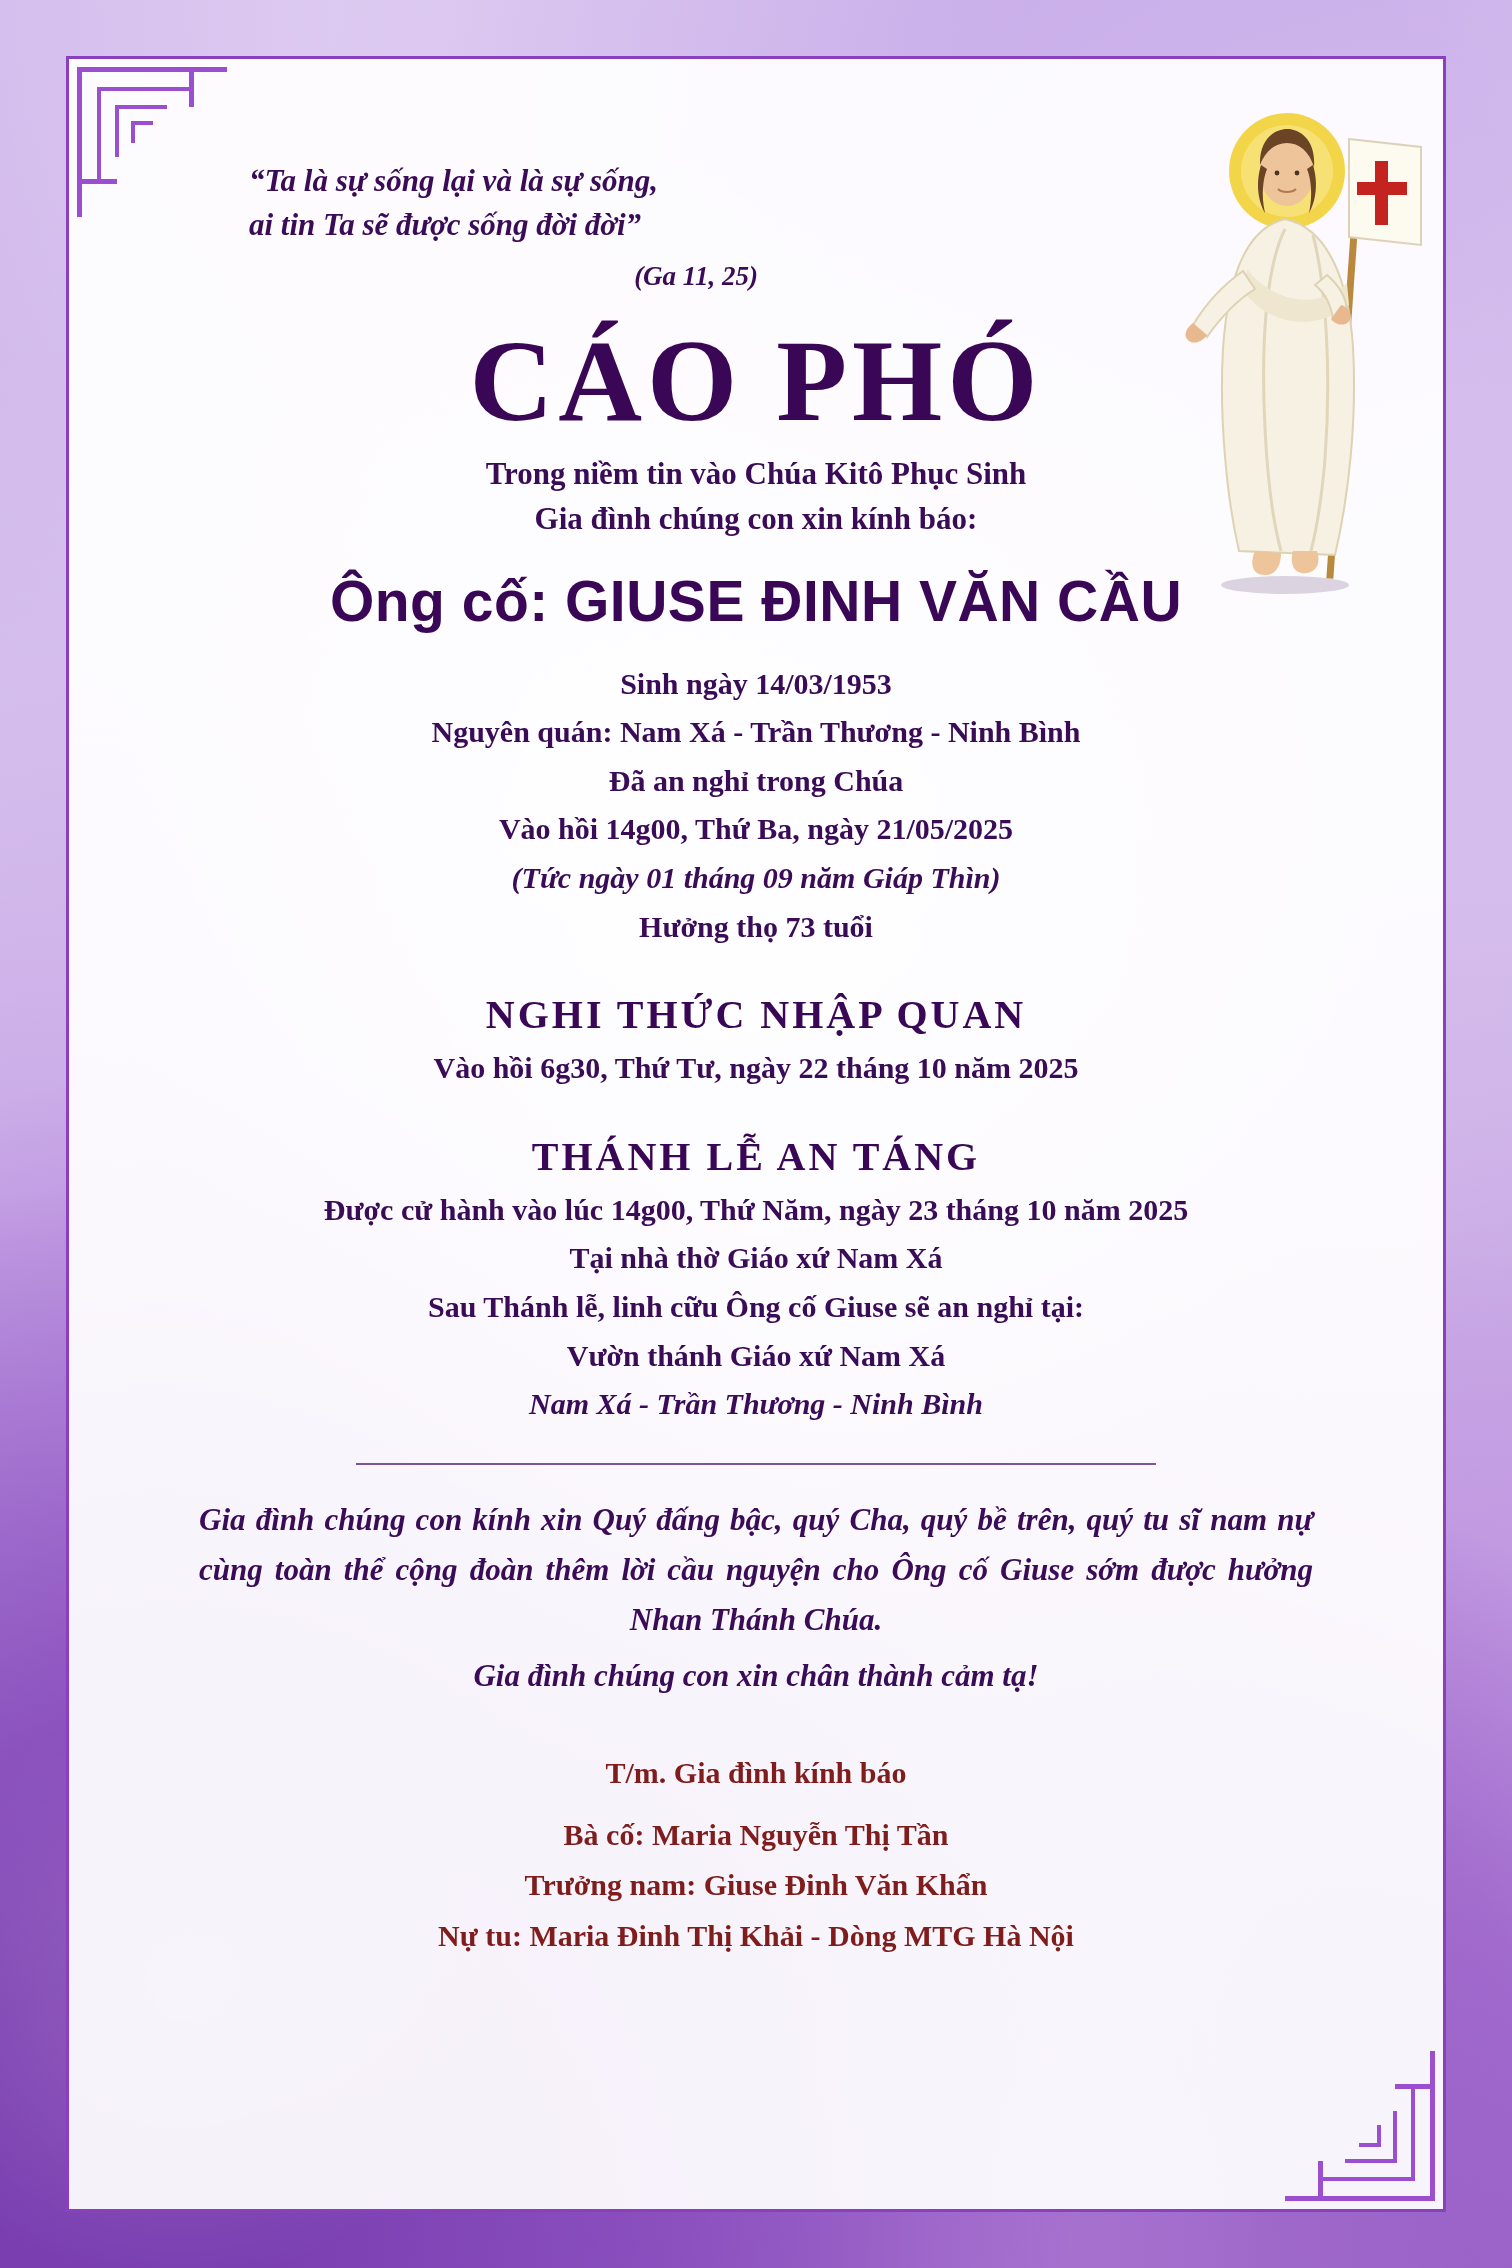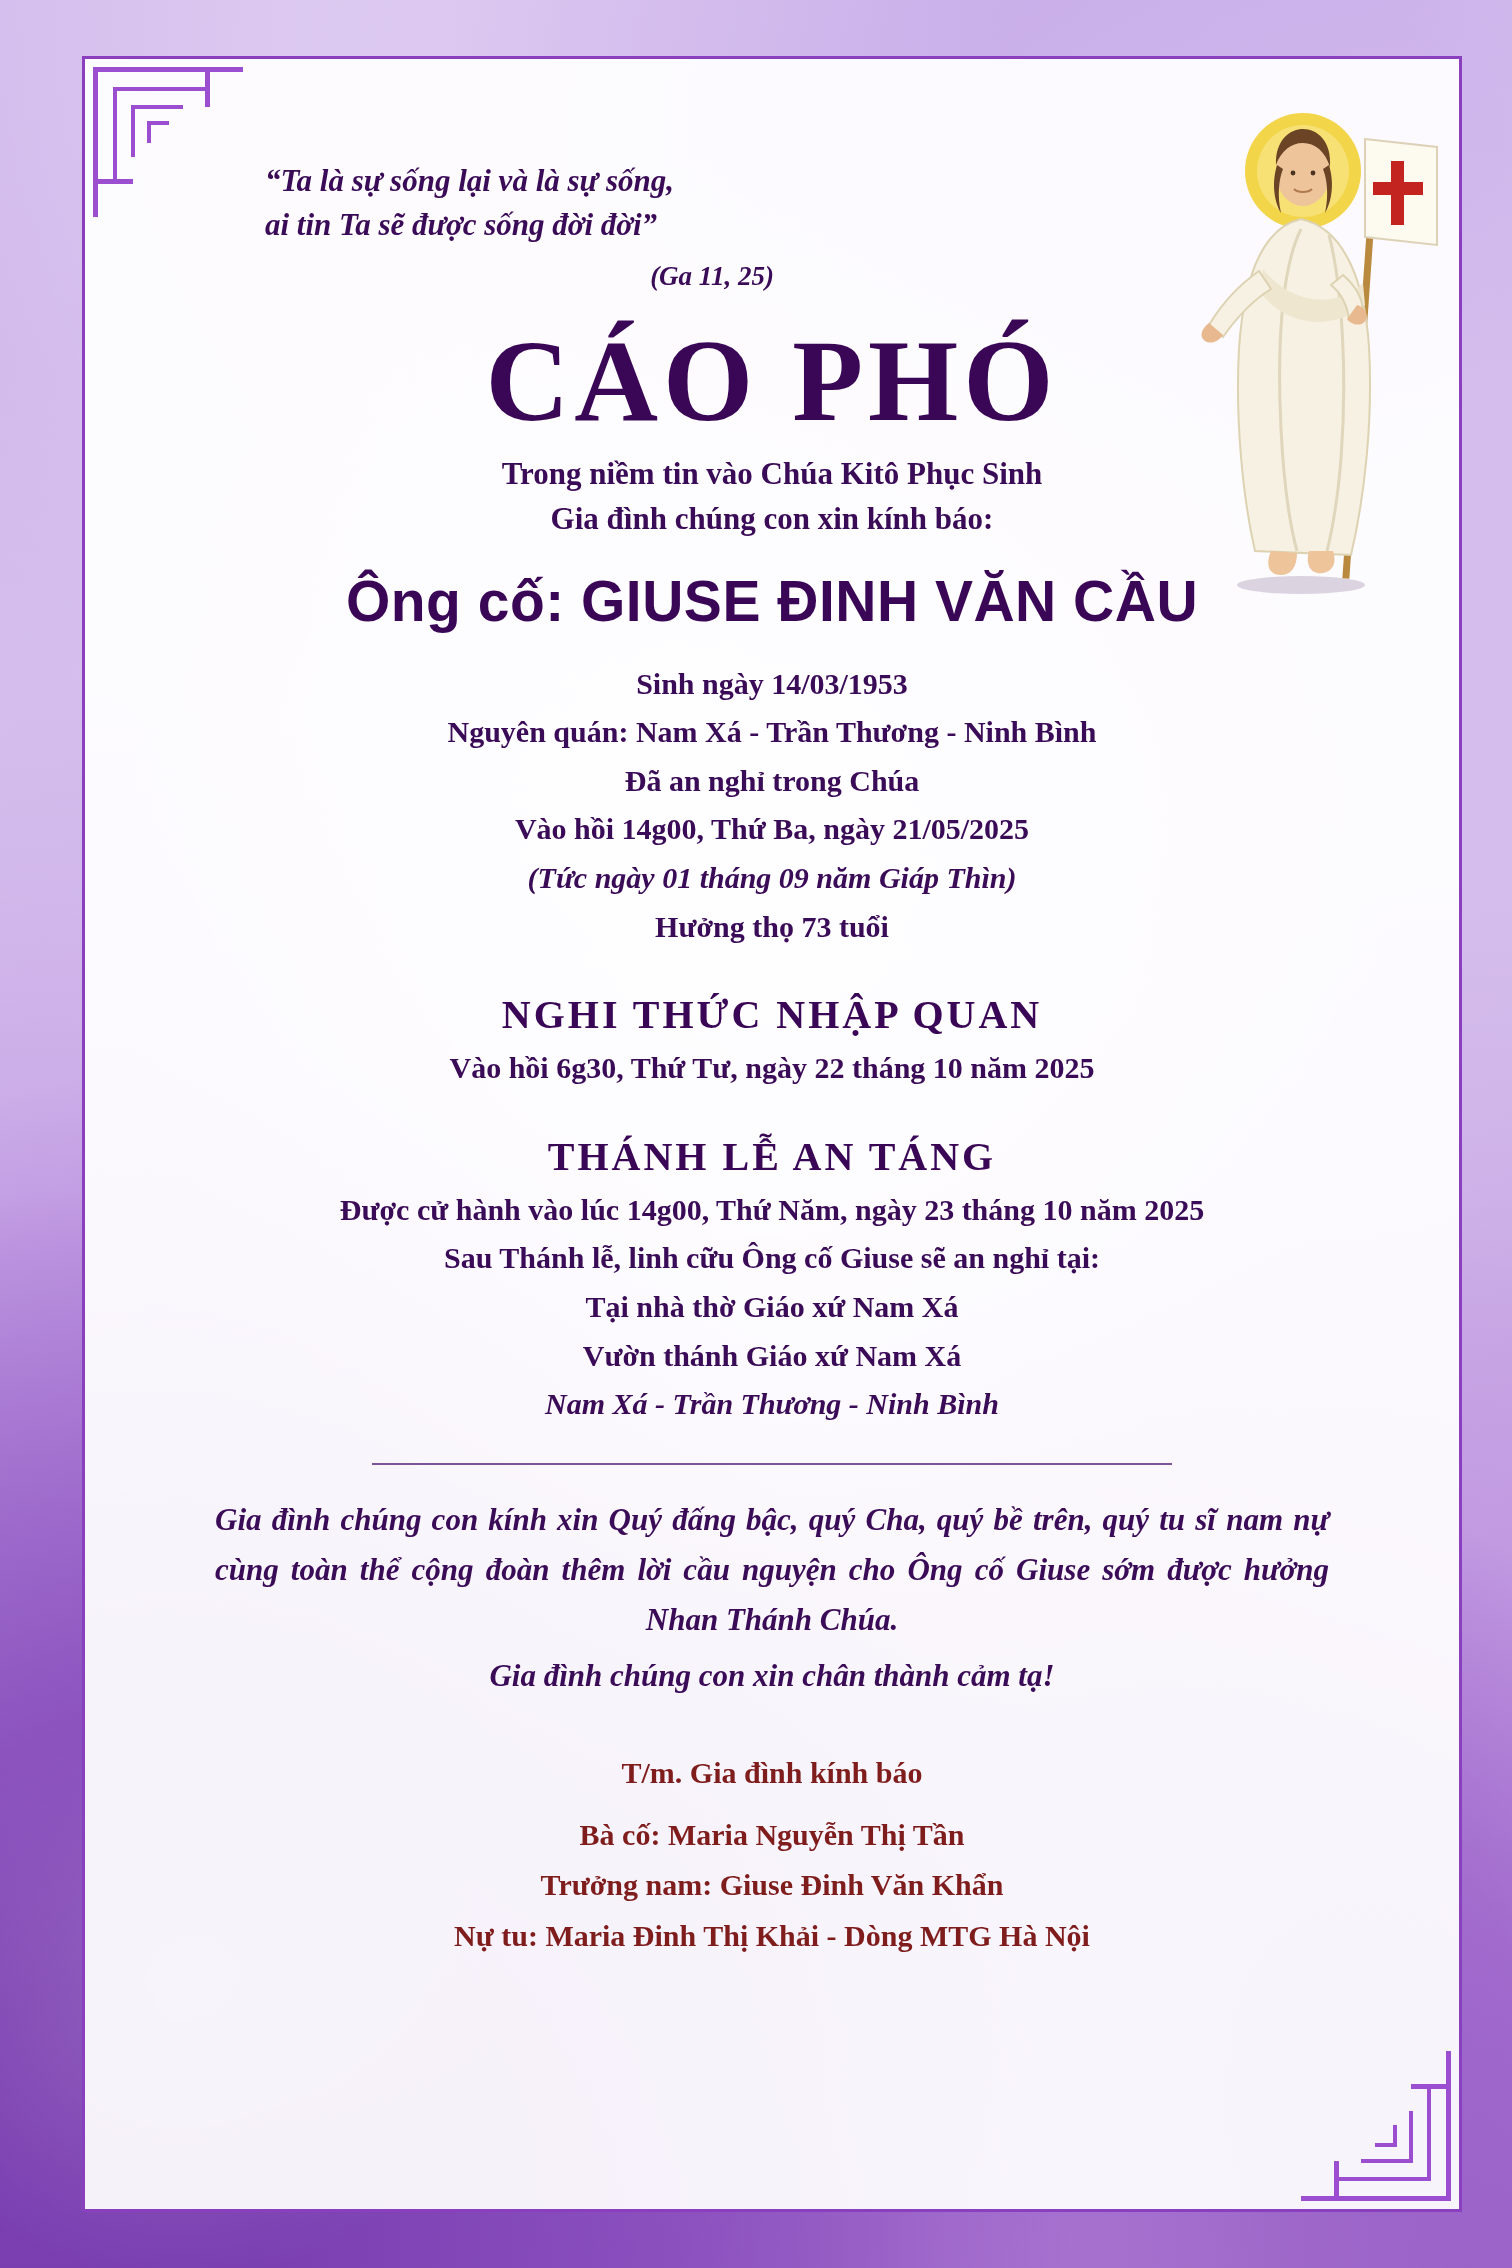--- a/index.html
+++ b/index.html
@@ -40,21 +40,21 @@
     position: absolute;
     inset: 0;
     background:
       radial-gradient(ellipse 60% 45% at 50% 38%, rgba(255,255,255,0.55), rgba(255,255,255,0) 70%),
       radial-gradient(ellipse 30% 18% at 12% 88%, rgba(255,255,255,0.18), rgba(255,255,255,0) 70%);
   }
 
   
   .card {
     position: absolute;
-    left: 82px;
+    left: 66px;
     top: 56px;
     width: 1380px;
     height: 2156px;
     background: rgba(255,255,255,0.93);
     border: 3px solid #8a3fbe;
   }
 
   
   .corner { position: absolute; width: 170px; height: 170px; }
   .corner i {
@@ -276,22 +276,22 @@
     <div class="line">Đã an nghỉ trong Chúa</div>
     <div class="line">Vào hồi 14g00, Thứ Ba, ngày 21/05/2025</div>
     <div class="line it">(Tức ngày 01 tháng 09 năm Giáp Thìn)</div>
     <div class="line">Hưởng thọ 73 tuổi</div>
 
     <div class="section-h">NGHI THỨC NHẬP QUAN</div>
     <div class="line">Vào hồi 6g30, Thứ Tư, ngày 22 tháng 10 năm 2025</div>
 
     <div class="section-h">THÁNH LỄ AN TÁNG</div>
     <div class="line">Được cử hành vào lúc 14g00, Thứ Năm, ngày 23 tháng 10 năm 2025</div>
+    <div class="line">Tại nhà thờ Giáo xứ Nam Xá</div>
     <div class="line">Sau Thánh lễ, linh cữu Ông cố Giuse sẽ an nghỉ tại:</div>
-    <div class="line">Tại nhà thờ Giáo xứ Nam Xá</div>
     <div class="line">Vườn thánh Giáo xứ Nam Xá</div>
     <div class="line it">Nam Xá - Trần Thương - Ninh Bình</div>
 
     <div class="divider"></div>
 
     <div class="plea">
       <span>Gia đình chúng con kính xin Quý đấng bậc, quý Cha, quý bề trên, quý tu sĩ nam nự cùng toàn thể cộng đoàn thêm lời cầu nguyện cho Ông cố Giuse sớm được hưởng Nhan Thánh Chúa.</span>
       <span class="p2">Gia đình chúng con xin chân thành cảm tạ!</span>
     </div>
 

